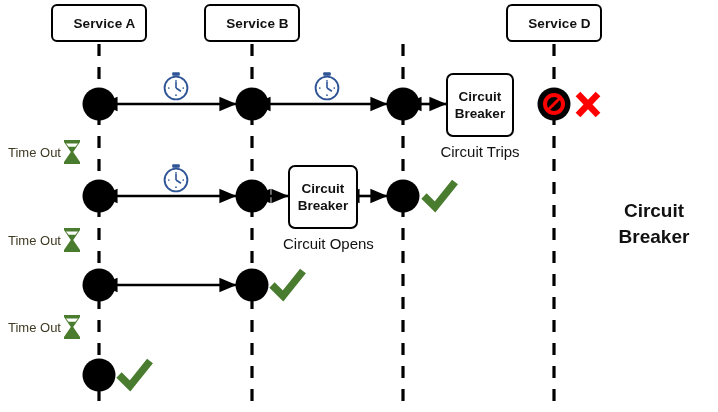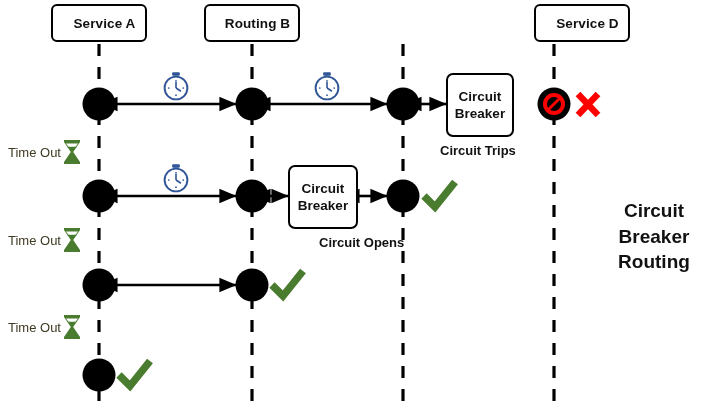--- a/index.html
+++ b/index.html
@@ -54,24 +54,24 @@
     align-items: center;
     justify-content: center;
     font-weight: bold;
     font-size: 13.5px;
     color: #111111;
     line-height: 1.28;
     text-align: center;
   }
   .cb-caption {
     position: absolute;
-    font-weight: bold;
-    font-size: 13px;
-    color: #111111;
-    text-align: left;
+    font-weight: normal;
+    font-size: 15px;
+    color: #111111;
+    text-align: center;
     white-space: nowrap;
   }
   
   .timeout-label {
     position: absolute;
     font-size: 13px;
     color: #3f3a23;
     white-space: nowrap;
   }
   
@@ -218,41 +218,40 @@
       <path d="M-6.0,-8.6 L6.0,-8.6 L0,-0.7 Z" fill="#ffffff"></path>
       <path d="M-4.4,-5.3 L4.4,-5.3 L0,0.2 Z" fill="#4a7c2f"></path>
       <path d="M-6.4,9.6 L6.4,9.6 L0,0.9 Z" fill="#4a7c2f"></path>
     </g>
   </svg>
 
   <div class="service-box" style="left:51px; top:4px; width:96px; height:38px;">
     <span>Service A</span>
   </div>
   <div class="service-box" style="left:204px; top:4px; width:96px; height:38px;">
-    <span>Routing B</span>
-  </div>
-  <div class="service-box" style="left:506px; top:4px; width:96px; height:38px;margin-left:28px;">
+    <span>Service B</span>
+  </div>
+  <div class="service-box" style="left:506px; top:4px; width:96px; height:38px;">
     <span>Service D</span>
   </div>
 
   <div class="cb-box" style="left:446px; top:73px; width:68px; height:64px;">
     <span>Circuit</span>
     <span>Breaker</span>
   </div>
   <div class="cb-caption" style="left:440px; top:143px; width:80px;">Circuit Trips</div>
 
   <div class="cb-box" style="left:288px; top:165px; width:70px; height:64px;">
     <span>Circuit</span>
     <span>Breaker</span>
   </div>
-  <div class="cb-caption" style="left:283px; top:235px; width:82px;margin-left:36px;">Circuit Opens</div>
+  <div class="cb-caption" style="left:283px; top:235px; width:82px;">Circuit Opens</div>
 
   <div class="timeout-label" style="left:8px; top:145px;">Time Out</div>
   <div class="timeout-label" style="left:8px; top:233px;">Time Out</div>
   <div class="timeout-label" style="left:8px; top:320px;">Time Out</div>
 
   <div class="title-block" style="left:598px; top:198px; width:112px;">
     <div>Circuit</div>
     <div>Breaker</div>
-    <div>Routing</div>
   </div>
 
 </div>
 
 </body></html>

